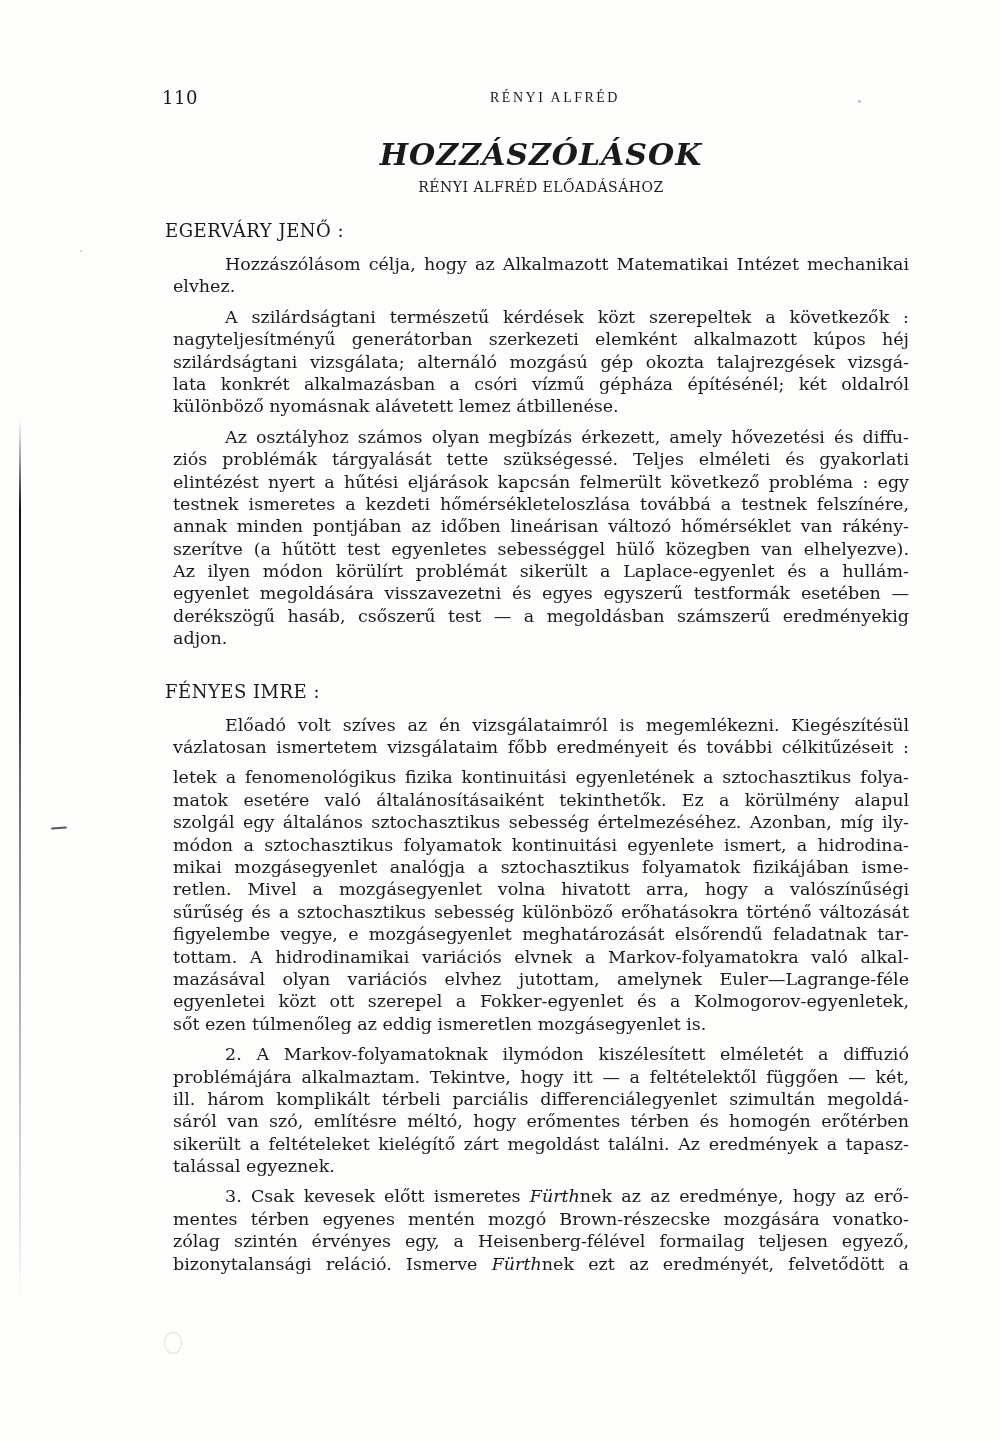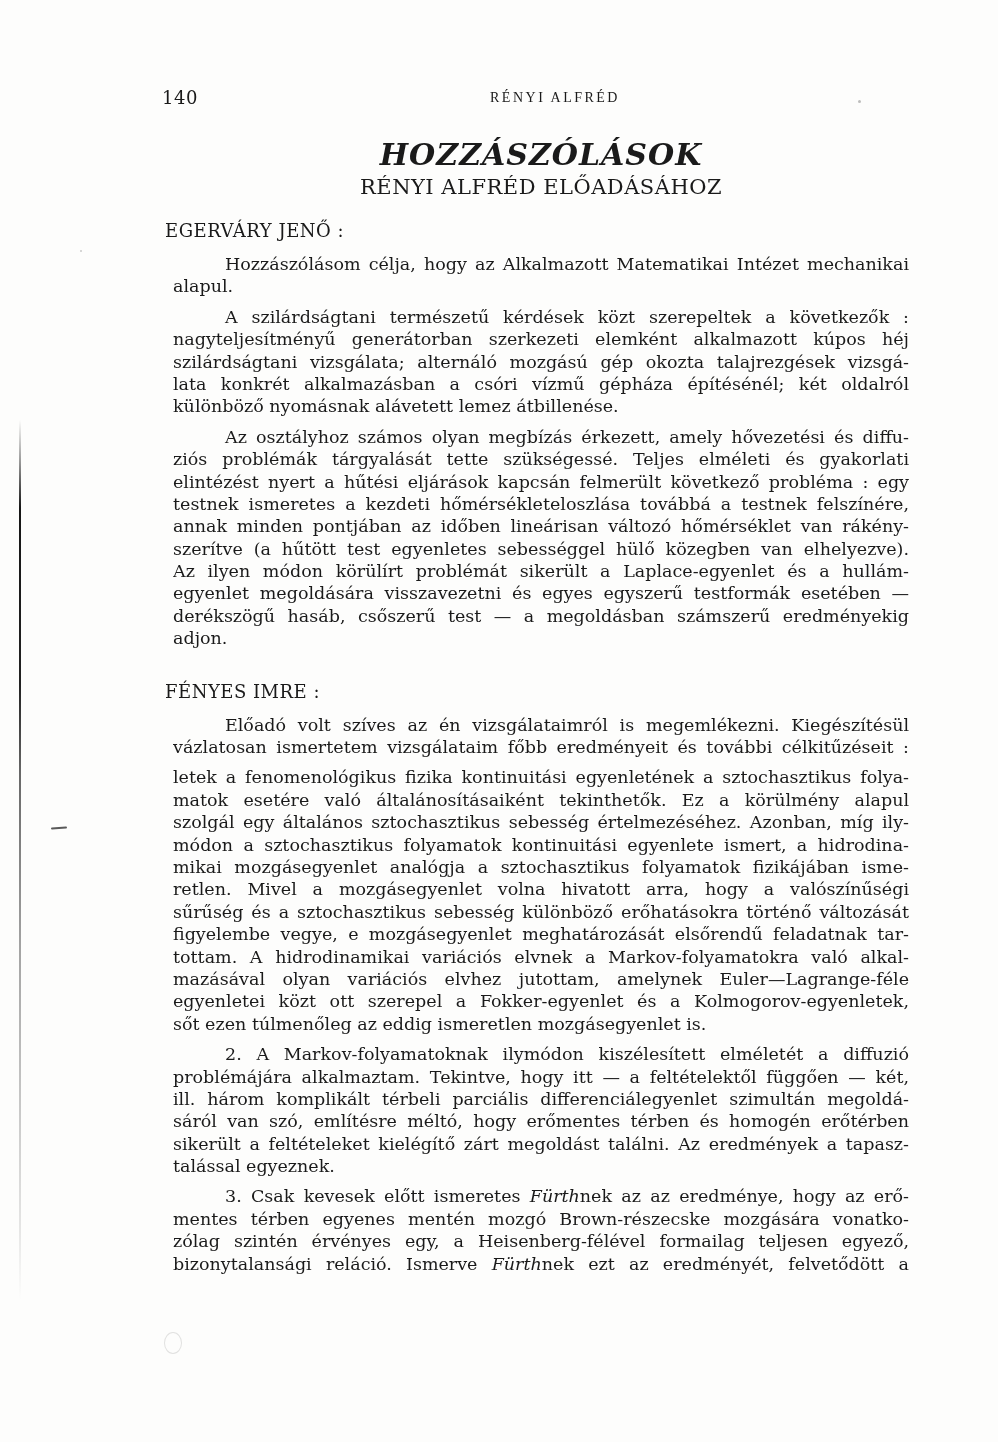--- a/index.html
+++ b/index.html
@@ -27,21 +27,21 @@
   
   .title-block {
     position: absolute; left: 165px; top: 138px; width: 752px;
     text-align: center;
   }
   .doc-title {
     font-size: 30px; font-style: italic; font-weight: 700;
     letter-spacing: 1px; line-height: 34px;
   }
   .doc-subtitle {
-    font-size: 21px; font-weight: 400; letter-spacing: 0.5px;
+    font-size: 14px; font-weight: 400; letter-spacing: 0.5px;
     line-height: 24px; margin-top: 3px;
   }
 
   
   .text-body {
     position: absolute; left: 165px; top: 219px; width: 752px;
   }
   .speaker {
     font-size: 18px; letter-spacing: 0.5px;
     line-height: 24px; height: 24px; margin-bottom: 10px;
@@ -86,33 +86,33 @@
     border-radius: 50%;
   }
   .speck-1 { position: absolute; left: 858px; top: 100px; width: 3px; height: 3px; background: rgba(0,0,0,0.25); border-radius: 50%; }
   .speck-2 { position: absolute; left: 80px; top: 250px; width: 2px; height: 2px; background: rgba(0,0,0,0.2); border-radius: 50%; }
 </style>
 </head>
 <body>
 
 <div class="page">
 
-  <div class="page-number">140</div>
+  <div class="page-number">110</div>
   <div class="running-head">RÉNYI ALFRÉD</div>
 
   <div class="title-block">
     <div class="doc-title">HOZZÁSZÓLÁSOK</div>
     <div class="doc-subtitle">RÉNYI ALFRÉD ELŐADÁSÁHOZ</div>
   </div>
 
   <div class="text-body">
       <div class="speaker">EGERVÁRY JENŐ :</div>
       <div class="para">
         <div class="line indent">Hozzászólásom célja, hogy az Alkalmazott Matematikai Intézet mechanikai</div>
-        <div class="line rag">alapul.</div>
+        <div class="line rag">elvhez.</div>
       </div>
       <div class="para">
         <div class="line indent">A szilárdságtani természetű kérdések közt szerepeltek a következők :</div>
         <div class="line">nagyteljesítményű generátorban szerkezeti elemként alkalmazott kúpos héj</div>
         <div class="line">szilárdságtani vizsgálata; alternáló mozgású gép okozta talajrezgések vizsgá-</div>
         <div class="line">lata konkrét alkalmazásban a csóri vízmű gépháza építésénél; két oldalról</div>
         <div class="line rag">különböző nyomásnak alávetett lemez átbillenése.</div>
       </div>
       <div class="para">
         <div class="line indent">Az osztályhoz számos olyan megbízás érkezett, amely hővezetési és diffu-</div>

